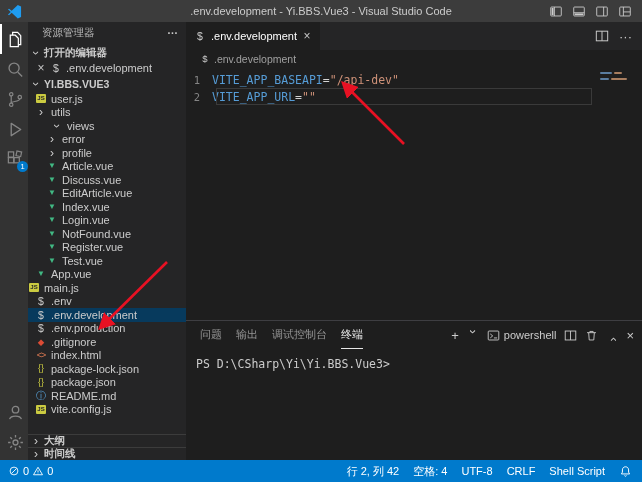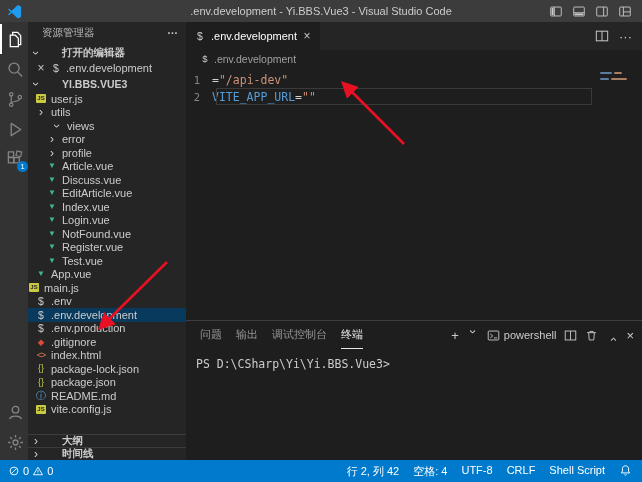--- a/index.html
+++ b/index.html
@@ -24,21 +24,21 @@
   .ab-item svg { width:19px; height:19px; display:block; }
   .badge { position:absolute; bottom:2px; right:0px; background:var(--accent,#007acc); color:#fff; font-size:7.5px;
     width:11px; height:11px; border-radius:50%; display:flex; align-items:center; justify-content:center; }
   #activity-bottom { margin-top:auto; margin-bottom:3px; }
 
   
   .sidebar { width:158px; background:#252526; display:flex; flex-direction:column; flex:none; color:#cccccc; min-height:0; }
   .sidebar-title { height:22px; display:flex; align-items:center; padding:0 8px 0 14px; font-size:10.5px; color:#bbbbbb; flex:none; }
   .sidebar-title .more { margin-left:auto; color:#cccccc; cursor:pointer; font-weight:bold; letter-spacing:0; }
   .sec-header { height:17px; display:flex; align-items:center; font-size:10.5px; font-weight:bold; color:#cccccc; padding-left:2px; flex:none; cursor:pointer; }
-  .sec-header .sec-label { margin-left:20px; }
+  .sec-header .sec-label { margin-left:2px; }
   .chev { display:inline-block; width:12px; text-align:center; font-size:12px; font-weight:normal; color:#cccccc; line-height:1; }
   .chev.down { transform:rotate(90deg); }
   .chev.up { transform:rotate(-90deg); }
   .oe-item { height:14px; display:flex; align-items:center; padding-left:8px; font-size:11px; gap:4px; flex:none; cursor:pointer; }
   .close-x { color:#c5c5c5; font-size:12px; width:10px; text-align:center; cursor:pointer; line-height:1; }
   .fi { width:12px; text-align:center; font-size:10px; flex:none; line-height:1; }
   .fi.envi { color:#cccccc; font-size:10.5px; }
   .fi.vuei { color:var(--vue,#41b883); font-size:8px; }
   .fi.giti { color:#dd4c35; font-size:8.5px; }
   .fi.htmli { color:#e07b53; font-size:9px; letter-spacing:-1px; }
@@ -79,21 +79,21 @@
   .panel-tab { font-size:11px; color:#969696; margin-right:14px; height:28px; display:inline-flex; align-items:center; cursor:pointer; border-bottom:1px solid transparent; }
   .panel-tab.active { color:#e7e7e7; border-bottom-color:#e7e7e7; }
   .panel-actions { margin-left:auto; display:flex; align-items:center; gap:8px; color:#cccccc; }
   .pa-icon { cursor:pointer; display:flex; align-items:center; font-size:13px; line-height:1; color:#cccccc; }
   .ps-item { display:flex; align-items:flex-start; gap:4px; font-size:11px; color:#cccccc; cursor:pointer; }
   .terminal { flex:1; font-family:"DejaVu Sans Mono","Liberation Mono",monospace; font-size:11.5px; color:#cccccc; padding:8px 0 0 10px; }
 
   
   .statusbar { height:22px; background:var(--accent,#007acc); color:#ffffff; display:flex; align-items:center; font-size:11px; flex:none; padding:0 10px 0 8px; }
   .sb-left { display:flex; align-items:center; gap:4px; }
-  .sb-right { margin-left:auto; display:flex; align-items:flex-start; gap:14px; }
+  .sb-right { margin-left:auto; display:flex; align-items:center; gap:14px; }
   .sb-item { display:flex; align-items:center; gap:3px; cursor:pointer; white-space:nowrap; }
   .sb-item svg { display:block; }
 
   
   .annotations { position:absolute; left:0; top:0; width:642px; height:482px; pointer-events:none; z-index:99; }
   .anno-arrow { stroke:var(--arrow,#e81123); stroke-width:2.6; }
   .arrow-fill { fill:var(--arrow,#e81123); }
 </style>
 </head>
 <body>
@@ -341,20 +341,21 @@
         </div>
       </div>
       <div class="breadcrumb">
         <span class="fi envi">$</span>
         <span>.env.development</span>
       </div>
       <div class="code-area">
         <div id="code-lines">
             <div class="code-line">
               <span class="ln">1</span>
+              <span class="tok-key">VITE_APP_BASEAPI</span>
               <span class="tok-op">=</span>
               <span class="tok-str">"/api-dev"</span>
             </div>
             <div class="code-line current">
               <span class="ln">2</span>
               <span class="tok-key">VITE_APP_URL</span>
               <span class="tok-op">=</span>
               <span class="tok-str">"</span>
               <span class="tok-str">"</span>
             </div>

